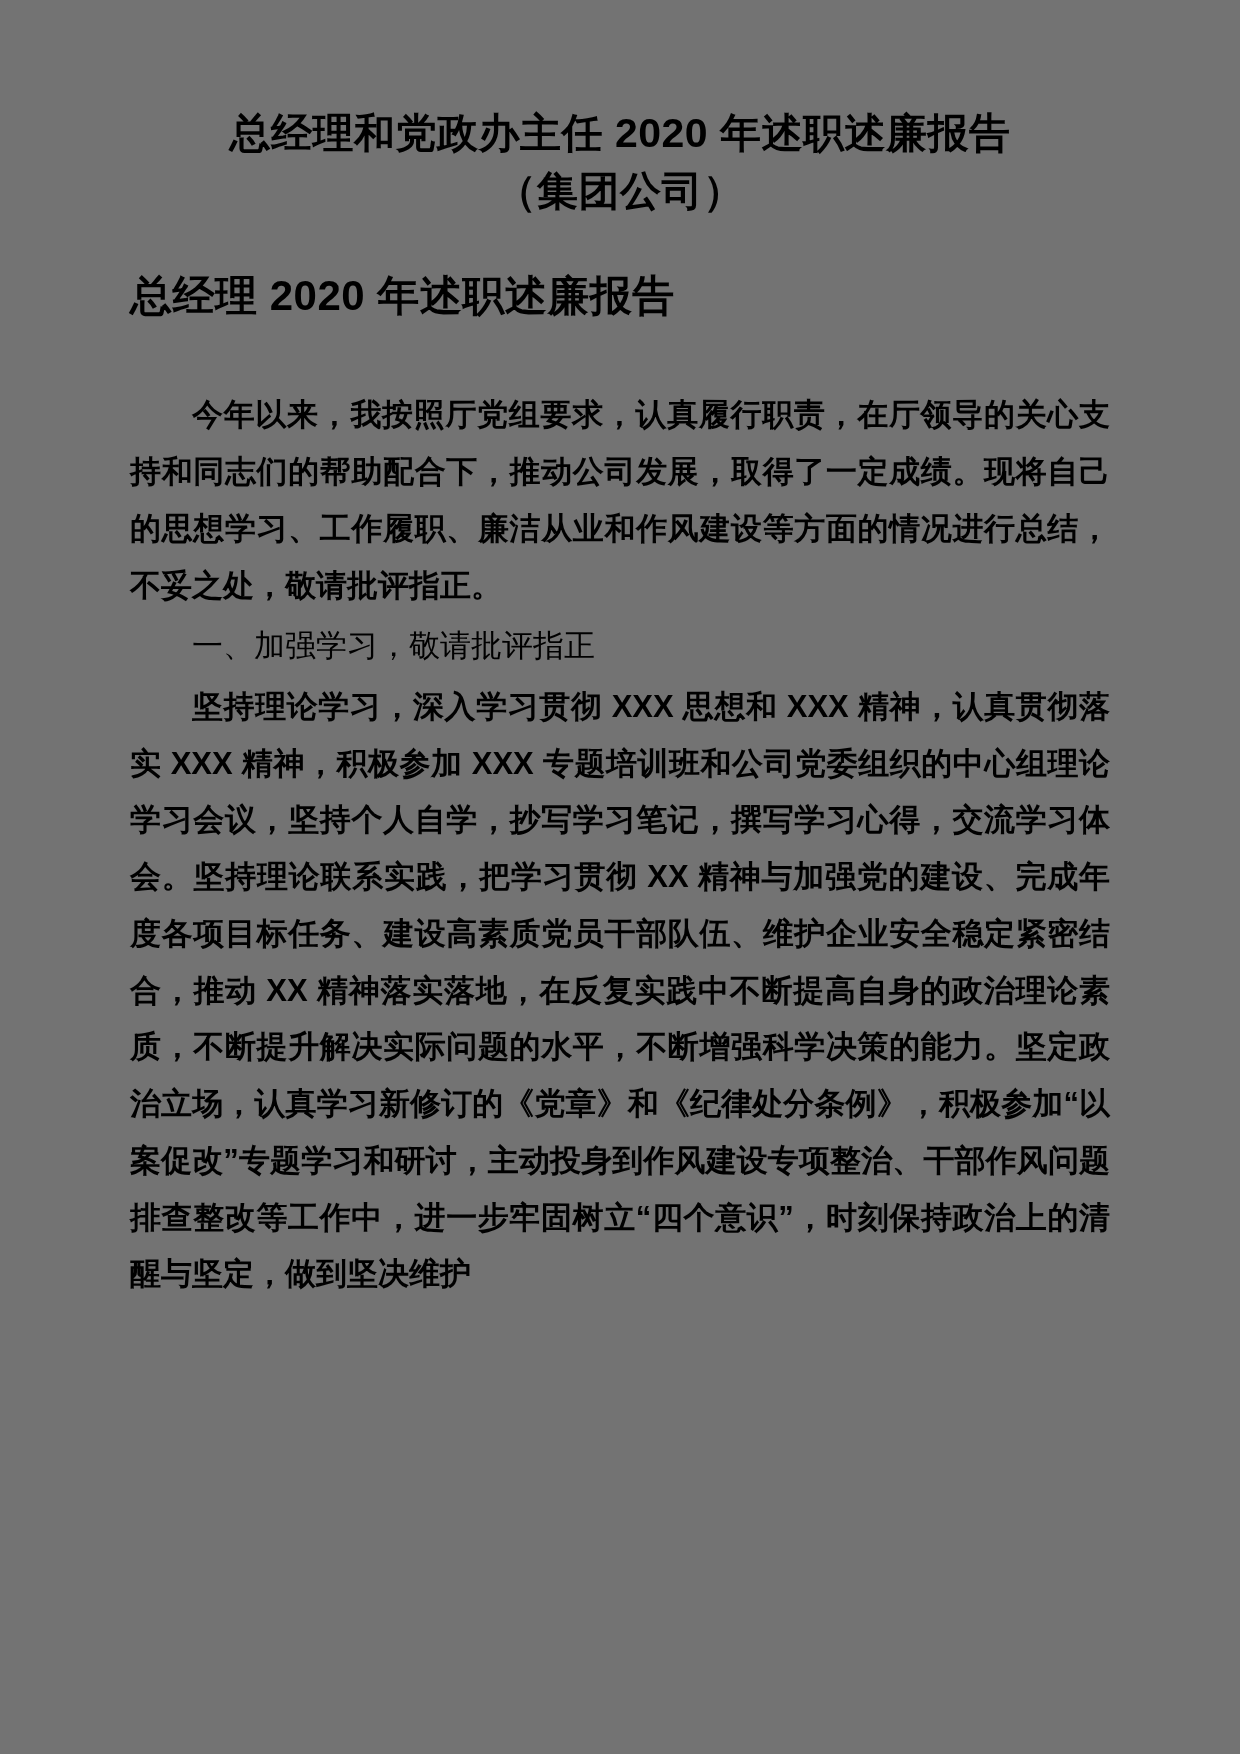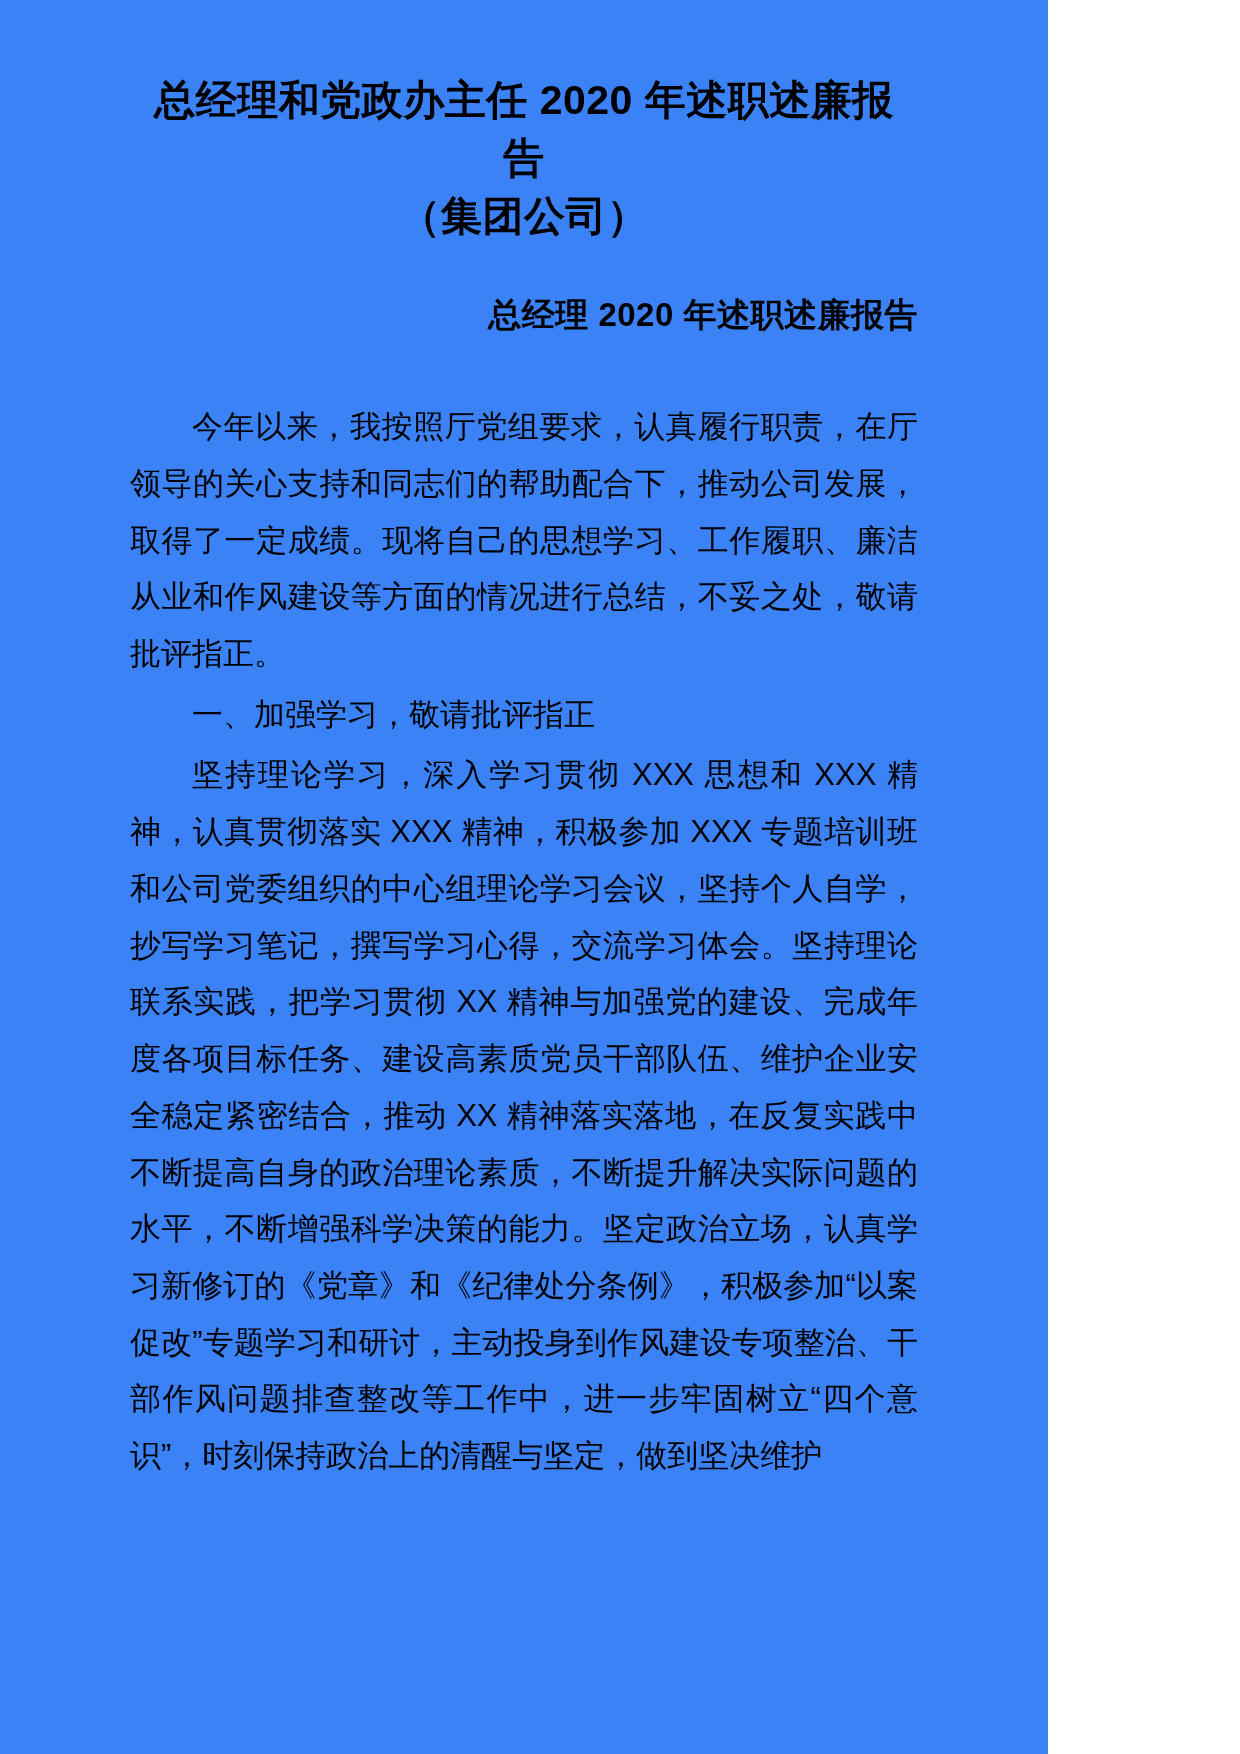--- a/index.html
+++ b/index.html
@@ -9,55 +9,55 @@
   }
   body {
     width: 1240px;
     height: 1754px;
     font-family: "Liberation Sans", "DejaVu Sans", sans-serif;
     color: #000000;
     overflow: hidden;
   }
   .page {
     position: relative;
-    width: 1048px;
+    width: 1240px;
     height: 1754px;
-    background: #3b82f6;
+    background: #737373;
     box-sizing: border-box;
-    padding: 71px 130px 0 130px;
+    padding: 104px 130px 0 130px;
   }
   .doc-title {
     font-size: 41px;
     font-weight: bold;
     line-height: 1.42;
     text-align: center;
     letter-spacing: 0.5px;
     margin: 0 0 6px 0;
     padding: 0 10px;
   }
   .doc-subtitle {
-    font-size: 33px;
+    font-size: 42px;
     font-weight: bold;
     line-height: 1.5;
-    text-align: right;
+    text-align: left;
     letter-spacing: 0.5px;
     margin: 44px 0 17px 0;
   }
   .body-block {
     margin-top: 60px;
   }
   p.para {
     font-size: 31px;
     line-height: 1.83;
     text-align: justify;
     text-justify: inter-ideograph;
     text-indent: 2em;
     margin: 0 0 4px 0;
     letter-spacing: 0px;
-    font-weight: 400;
+    font-weight: 700;
   }
   p.heading-para {
     font-size: 31px;
     line-height: 1.83;
     text-align: left;
     text-indent: 2em;
     margin: 0 0 4px 0;
     font-weight: 400;
   }
 </style>

